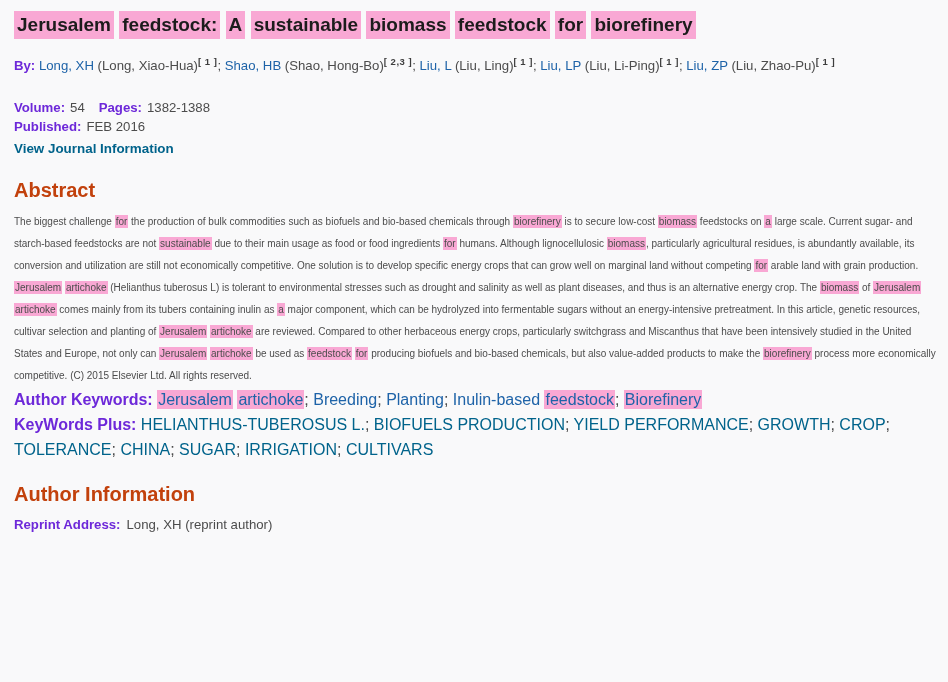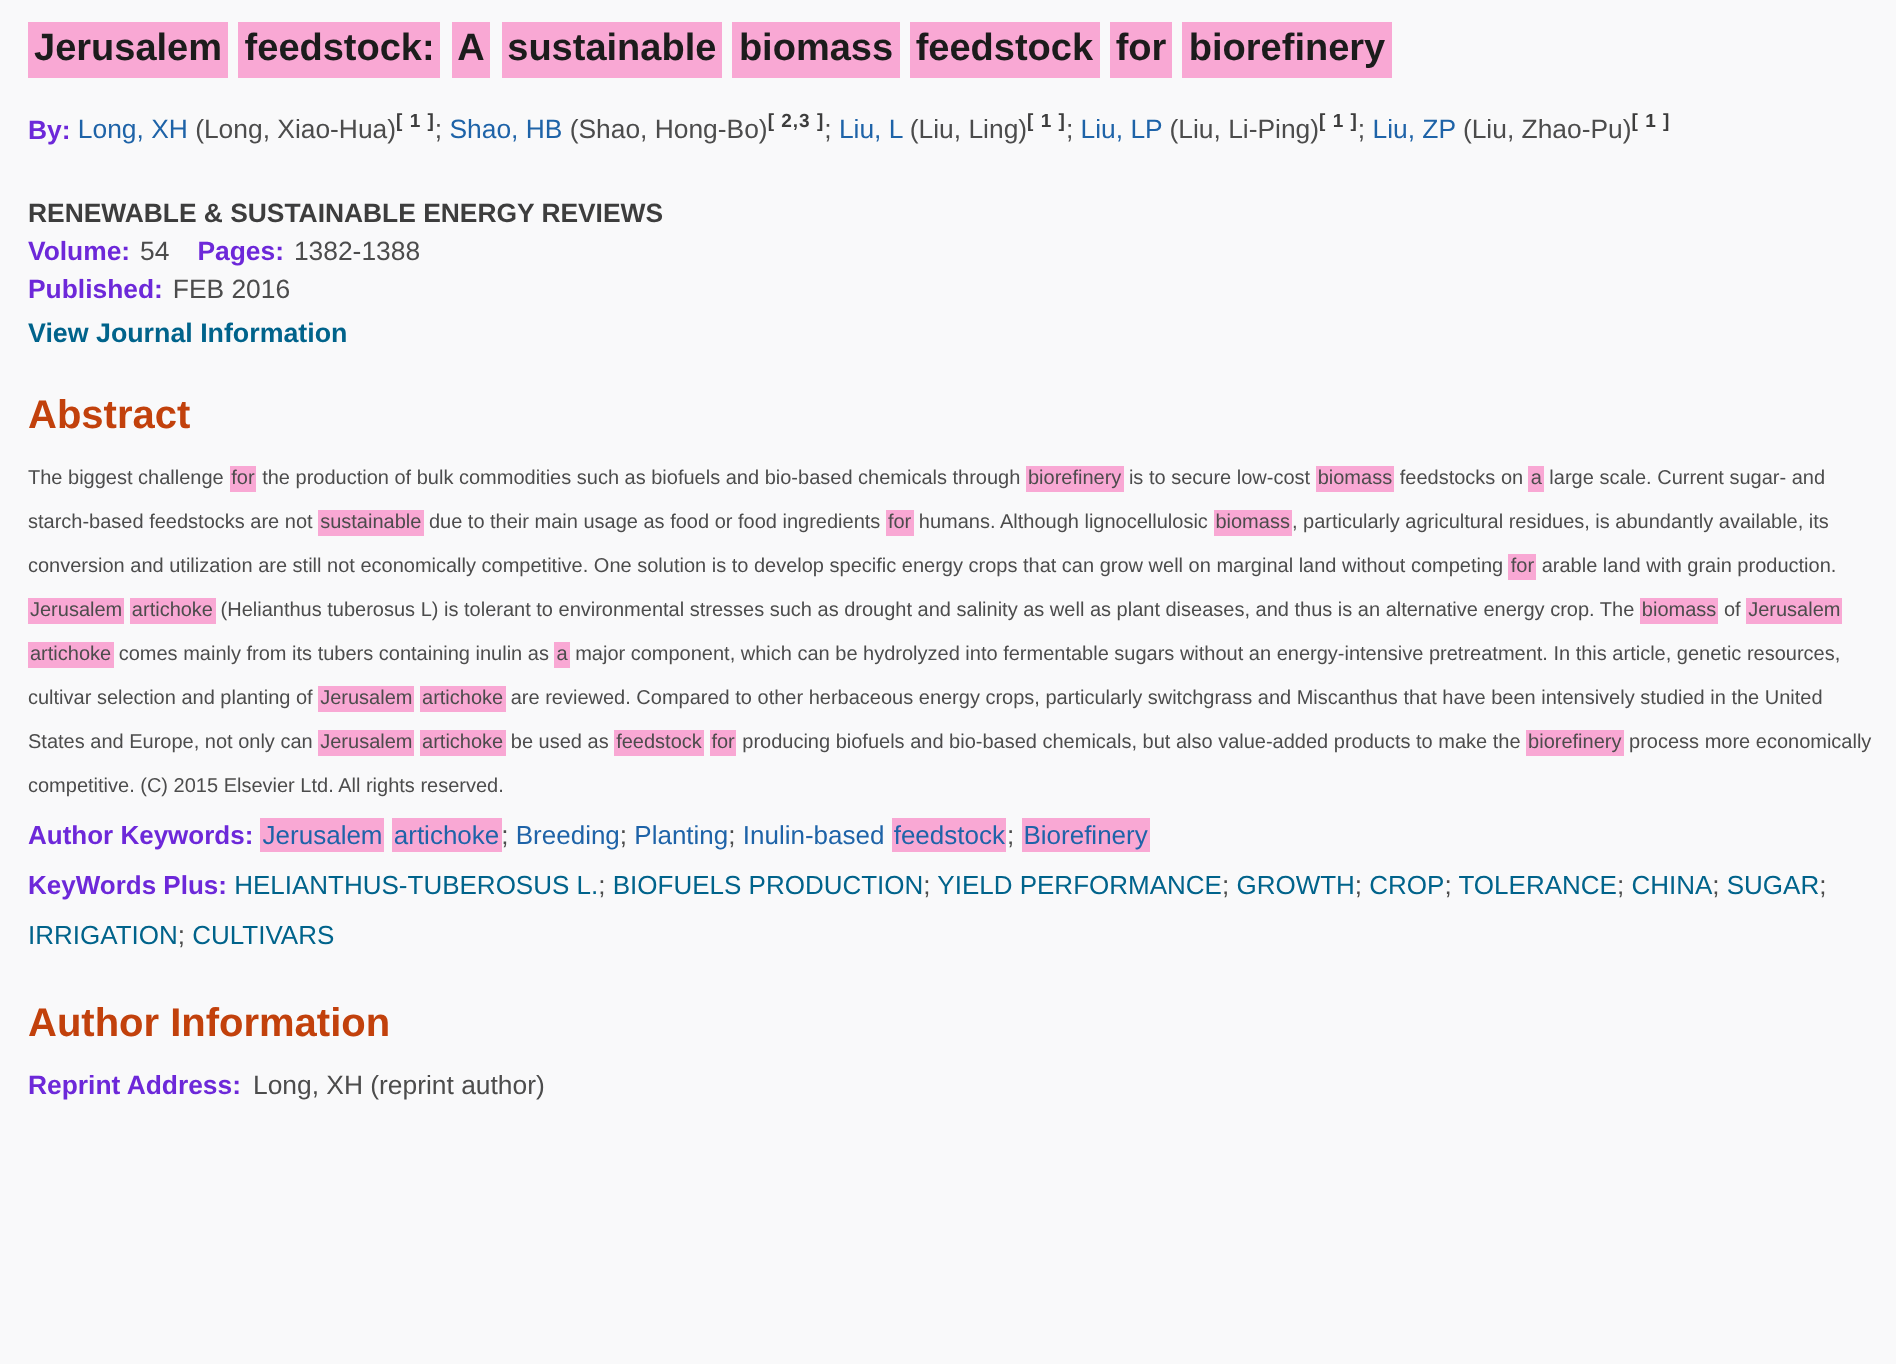--- a/index.html
+++ b/index.html
@@ -43,41 +43,40 @@
   }
 
   
   p.abstract {
     margin: 0; width: 922px;
     font-size: 10px; line-height: 22px; color: #4c4c4c;
   }
   p.abstract .hl { padding: 1px 1px; }
 
   
-  .kw-line { font-size: 13px; line-height: 25px; width: 922px; }
+  .kw-line { font-size: 16px; line-height: 25px; width: 922px; }
   .kw-line .hl { padding: 1px 1px; }
 
   
   .reprint-line { font-size: 13.2px; line-height: 19px; margin-bottom: 13px; }
   .reprint-line .lbl { margin-right: 6px; text-align: center; }
 </style>
 </head>
 <body>
 
 <div class="page">
 
   <h1 class="title" id="title"><span class="hl">Jerusalem</span> <span class="hl">feedstock:</span> <span class="hl">A</span> <span class="hl">sustainable</span> <span class="hl">biomass</span> <span class="hl">feedstock</span> <span class="hl">for</span> <span class="hl">biorefinery</span></h1>
 
   <div class="byline">
     <span class="lbl">By:</span>
     <span id="authors"><a class="blue-link">Long, XH</a><span> (Long, Xiao-Hua)</span><sup>[ 1 ]</sup>; <a class="blue-link">Shao, HB</a><span> (Shao, Hong-Bo)</span><sup>[ 2,3 ]</sup>; <a class="blue-link">Liu, L</a><span> (Liu, Ling)</span><sup>[ 1 ]</sup>; <a class="blue-link">Liu, LP</a><span> (Liu, Li-Ping)</span><sup>[ 1 ]</sup>; <a class="blue-link">Liu, ZP</a><span> (Liu, Zhao-Pu)</span><sup>[ 1 ]</sup></span>
   </div>
 
   <div class="journal-block">
-    <div class="journal-name">RENEWABLE &amp; SUSTAINABLE ENERGY REVIEWS</div>
     <div class="meta-line">
       <span class="lbl">Volume:</span><span class="val">54</span><span class="lbl">Pages:</span><span class="val">1382-1388</span>
     </div>
     <div class="meta-line">
       <span class="lbl">Published:</span><span class="val">FEB 2016</span>
     </div>
     <a class="view-link teal-link">View Journal Information</a>
   </div>
 
   <h2 class="section">Abstract</h2>

